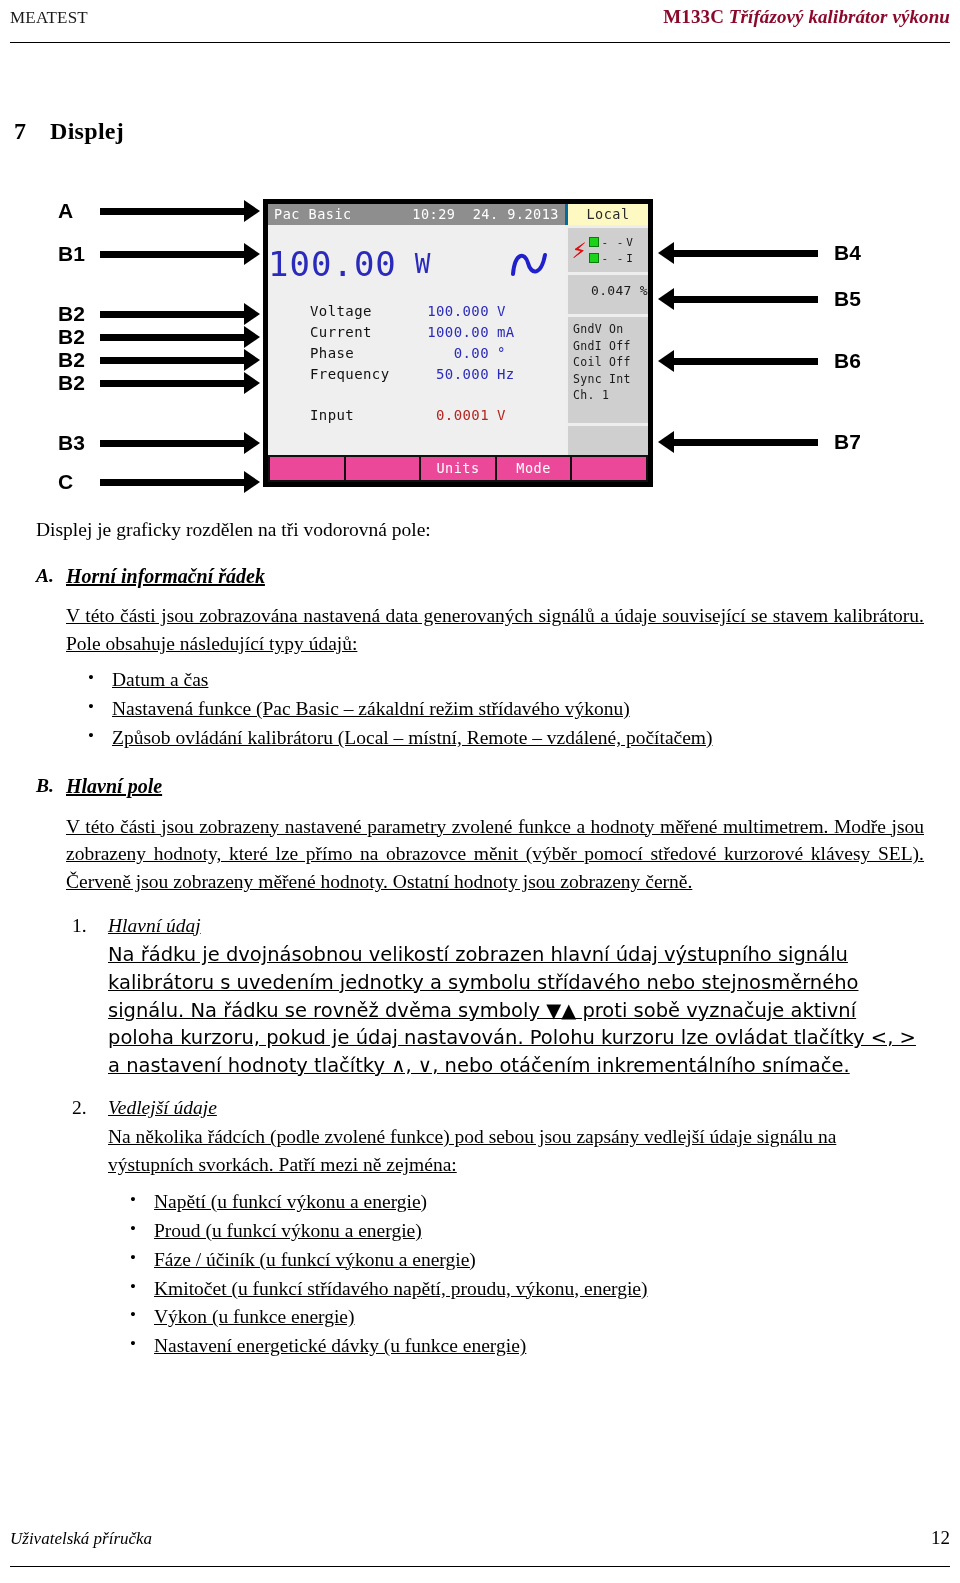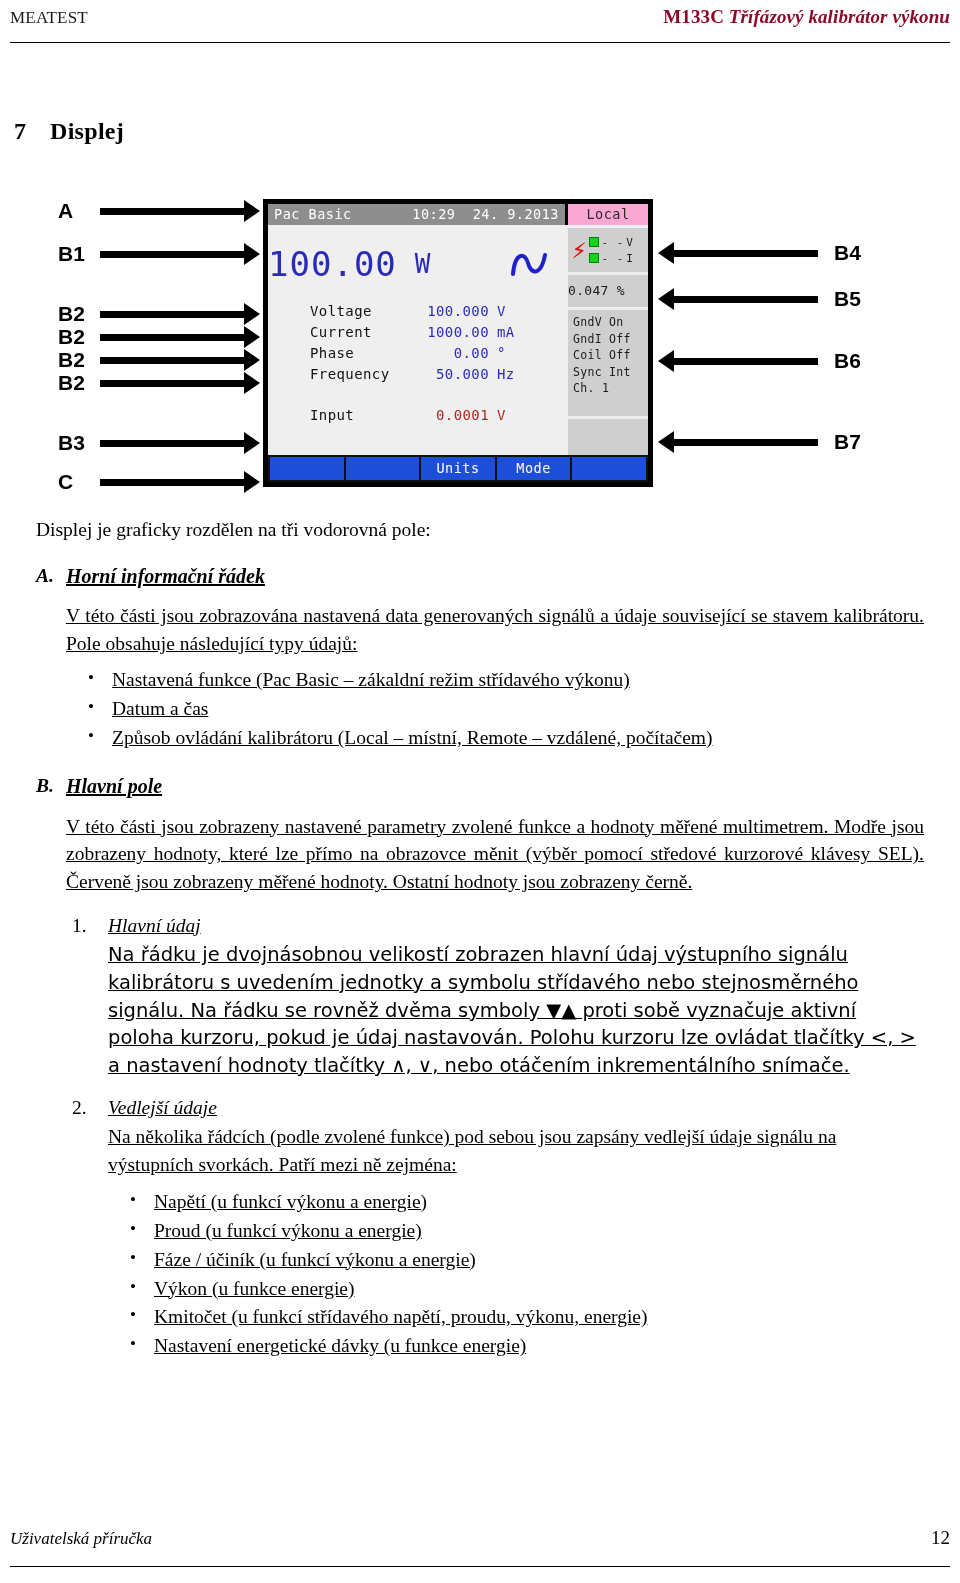--- a/index.html
+++ b/index.html
@@ -148,27 +148,27 @@
     font-size: 13.5px;
     line-height: 21px;
     display: flex;
     justify-content: space-between;
     padding: 0 6px;
     box-sizing: border-box;
     letter-spacing: 0.5px;
   }
   .topbar-mode {
     flex: 1 1 auto;
-    background: #f9a8d4;
+    background: #fef9c3;
     color: #2a2a2a;
     font-size: 13.5px;
     line-height: 21px;
     text-align: center;
     letter-spacing: 0.5px;
-    border-left: 3px solid #000000;
+    border-left: 3px solid #0369a1;
   }
 
   
   .lcd-main {
     position: absolute;
     left: 0;
     top: 21px;
     width: 297px;
     bottom: 27px;
     background: #efefef;
@@ -278,23 +278,23 @@
   .term-rows { display: flex; flex-direction: column; gap: 3px; }
   .term-row { display: flex; align-items: center; gap: 2px; font-size: 11px; letter-spacing: 0.5px;}
   .led {
     width: 8px; height: 8px;
     background: #19d419;
     border: 1px solid #0a7a0a;
     display: inline-block;
   }
   .dashes { letter-spacing: 1px; }
   .side-pct {
-    height: 32px;
+    height: 39px;
     line-height: 32px;
-    text-align: left;
+    text-align: right;
     font-size: 13px;
     letter-spacing: 0.3px;
   }
   .side-status {
     height: 106px;
     padding: 4px 0 12px 5px;
     line-height: 16.5px;
     letter-spacing: 0.3px;
   }
   .side-blank { flex: 1 1 auto; }
@@ -307,21 +307,21 @@
     width: 100%;
     height: 27px;
     display: flex;
     background: #111;
     gap: 2px;
     padding: 2px;
     box-sizing: border-box;
   }
   .softkey {
     flex: 1 1 0;
-    background: #1d4ed8;
+    background: #ec4899;
     color: #ffffff;
     font-size: 13.5px;
     line-height: 23px;
     text-align: center;
     letter-spacing: 0.5px;
   }
 
   
   .body-text {
     position: absolute;
@@ -575,22 +575,22 @@
 <div class="body-text">
 
   <p class="just lead-line">Displej je graficky rozdělen na tři vodorovná pole:</p>
 
   <div class="lettered">
     <div class="marker">A.</div>
     <div class="content">
       <div class="sub-title">Horní informační řádek</div>
       <p class="just">V této části jsou zobrazována nastavená data generovaných signálů a údaje související se stavem kalibrátoru. Pole obsahuje následující typy údajů:</p>
       <ul class="dots">
+        <li>Datum a čas</li>
         <li>Nastavená funkce (Pac Basic – zákaldní režim střídavého výkonu)</li>
-        <li>Datum a čas</li>
         <li>Způsob ovládání kalibrátoru (Local – místní, Remote – vzdálené, počítačem)</li>
       </ul>
     </div>
   </div>
 
   <div class="lettered">
     <div class="marker">B.</div>
     <div class="content">
       <div class="sub-title">Hlavní pole</div>
       <p class="just">V této části jsou zobrazeny nastavené parametry zvolené funkce a hodnoty měřené multimetrem. Modře jsou zobrazeny hodnoty, které lze přímo na obrazovce měnit (výběr pomocí středové kurzorové klávesy SEL). Červeně jsou zobrazeny měřené hodnoty. Ostatní hodnoty jsou zobrazeny černě.</p>
@@ -602,22 +602,22 @@
           <span class="just sym">Na řádku je dvojnásobnou velikostí zobrazen hlavní údaj výstupního signálu kalibrátoru s uvedením jednotky a symbolu střídavého nebo stejnosměrného signálu. Na řádku se rovněž dvěma symboly ▼▲ proti sobě vyznačuje aktivní poloha kurzoru, pokud je údaj nastavován. Polohu kurzoru lze ovládat tlačítky &lt;, &gt; a nastavení hodnoty tlačítky ∧, ∨, nebo otáčením inkrementálního snímače.</span>
         </li>
         <li>
           <span class="onum">2.</span>
           <span class="item-title">Vedlejší údaje</span>
           <span class="just">Na několika řádcích (podle zvolené funkce) pod sebou jsou zapsány vedlejší údaje signálu na výstupních svorkách. Patří mezi ně zejména:</span>
           <ul class="dots">
             <li>Napětí (u funkcí výkonu a energie)</li>
             <li>Proud (u funkcí výkonu a energie)</li>
             <li>Fáze / účiník (u funkcí výkonu a energie)</li>
+            <li>Kmitočet (u funkcí střídavého napětí, proudu, výkonu, energie)</li>
             <li>Výkon (u funkce energie)</li>
-            <li>Kmitočet (u funkcí střídavého napětí, proudu, výkonu, energie)</li>
             <li>Nastavení energetické dávky (u funkce energie)</li>
           </ul>
         </li>
       </ol>
     </div>
   </div>
 
 </div>
 
 <div class="page-footer">

